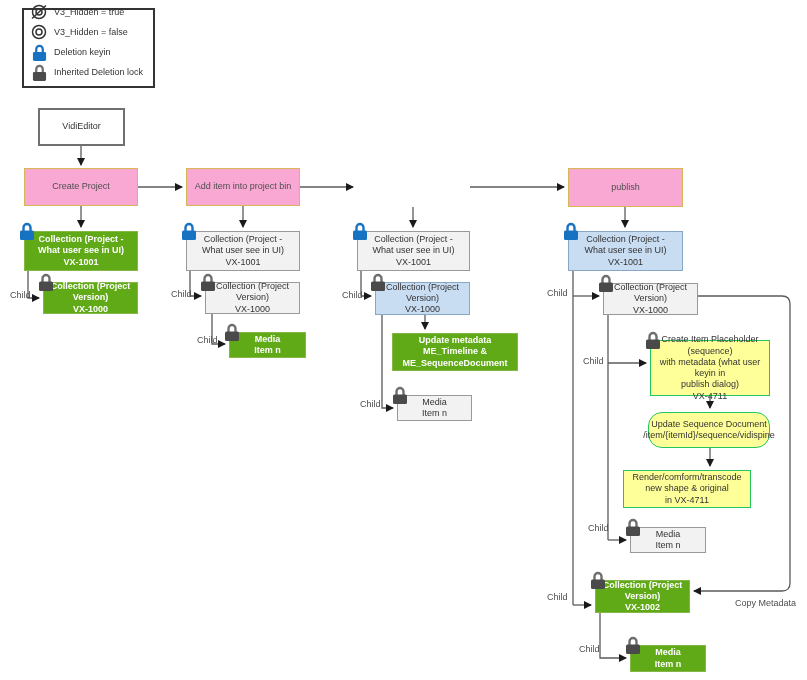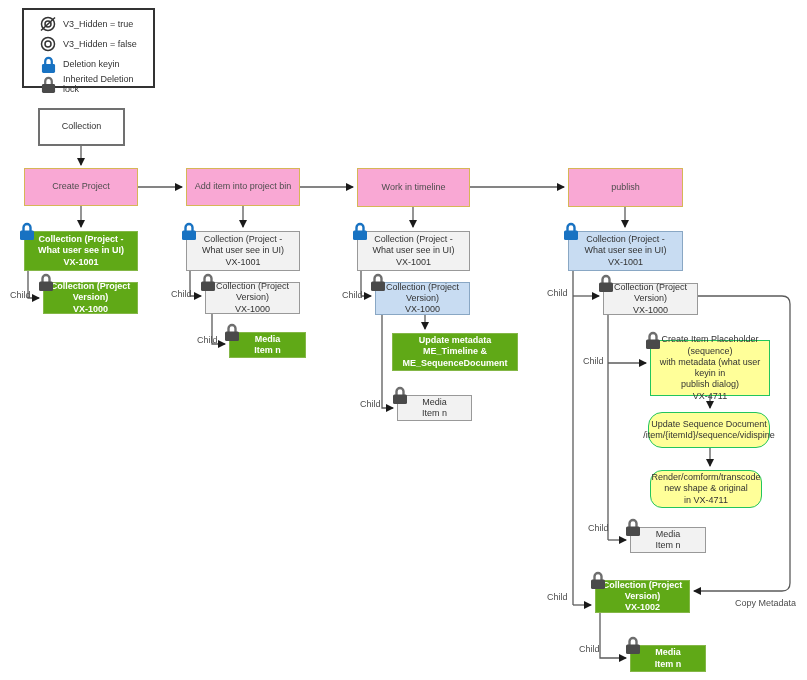--- a/index.html
+++ b/index.html
@@ -10,21 +10,21 @@
   .cream{background:#f9a8d4;border:1px solid #D6B656;color:#4D4D4D;}
   .whiten{background:#FFFFFF;border:2px solid #707070;color:#333;}
   .greenn{background:#60A917;border:1px solid #84B747;color:#FFFFFF;font-weight:bold;}
   .grayn{background:#F2F2F2;border:1px solid #999999;color:#333333;}
   .bluen{background:#C8DCF2;border:1px solid #89A7C4;color:#333333;}
   .yellown{background:#FFFF99;border:1px solid #22c55e;color:#333333;}
   .lock{position:absolute;left:-6px;top:-11px;width:16px;height:20px;z-index:3;}
   .edge-label{position:absolute;z-index:2;font-size:9px;color:#4D4D4D;white-space:nowrap;}
   #legend{position:absolute;left:22px;top:8px;width:133px;height:80px;box-sizing:border-box;
           border:2px solid #333;background:#fff;display:flex;flex-direction:column;
-          justify-content:flex-start;padding:4px 15px;z-index:2;}
+          justify-content:flex-end;padding:4px 6px;z-index:2;}
   .legend-row{display:flex;align-items:center;gap:6px;font-size:9px;color:#333;}
   .legend-ic{width:18px;height:20px;display:flex;align-items:center;justify-content:center;flex:0 0 18px;}
 </style>
 </head>
 <body>
 
 <div id="canvas">
 
   <svg class="connectors" width="807" height="680">
     <defs>
@@ -94,30 +94,27 @@
         <svg width="15" height="19" viewBox="0 0 16 20">
             <path d="M4.5 10 V6.5 a3.5 3.5 0 0 1 7 0 V10" fill="none" stroke="#6E6E6E" stroke-width="2.4"></path>
             <rect x="1" y="9.5" width="14" height="9.5" rx="1.5" fill="#4A4A4A"></rect>
           </svg>
       </span>
       <span>Inherited Deletion lock</span>
     </div>
   </div>
 
   <div class="node whiten" style="left:38px;top:108px;width:87px;height:38px;">
-    <span>Collection</span>
+    <span>VidiEditor</span>
   </div>
   <div class="node cream" style="left:24px;top:168px;width:114px;height:38px;">
     <span>Create Project</span>
   </div>
   <div class="node cream" style="left:186px;top:168px;width:114px;height:38px;">
     <span>Add item into project bin</span>
-  </div>
-  <div class="node cream" style="left:357px;top:168px;width:113px;height:39px;">
-    <span>Work in timeline</span>
   </div>
   <div class="node cream" style="left:568px;top:168px;width:115px;height:39px;">
     <span>publish</span>
   </div>
 
   <div class="node greenn" style="left:24px;top:231px;width:114px;height:40px;">
     <span class="lock"><svg width="16" height="20" viewBox="0 0 16 20">
           <path d="M4.5 10 V6.5 a3.5 3.5 0 0 1 7 0 V10" fill="none" stroke="#1872C2" stroke-width="2.4"></path>
           <rect x="1" y="9.5" width="14" height="9.5" rx="1.5" fill="#1872C2"></rect>
         </svg></span>
@@ -216,21 +213,21 @@
     <span>Create Item Placeholder
 (sequence)
 with metadata (what user keyin in
 publish dialog)
 VX-4711</span>
   </div>
   <div class="node yellown" style="left:648px;top:412px;width:122px;height:36px;border-radius:14px;">
     <span>Update Sequence Document
 /item/{itemId}/sequence/vidispine</span>
   </div>
-  <div class="node yellown" style="left:650px;top:470px;width:112px;height:38px;border-radius:12px;">
+  <div class="node yellown" style="left:623px;top:470px;width:128px;height:38px;">
     <span>Render/comform/transcode
 new shape &amp; original
 in VX-4711</span>
   </div>
   <div class="node grayn" style="left:630px;top:527px;width:76px;height:26px;">
     <span class="lock"><svg width="16" height="20" viewBox="0 0 16 20">
           <path d="M4.5 10 V6.5 a3.5 3.5 0 0 1 7 0 V10" fill="none" stroke="#6E6E6E" stroke-width="2.4"></path>
           <rect x="1" y="9.5" width="14" height="9.5" rx="1.5" fill="#4A4A4A"></rect>
         </svg></span>
     <span>Media

